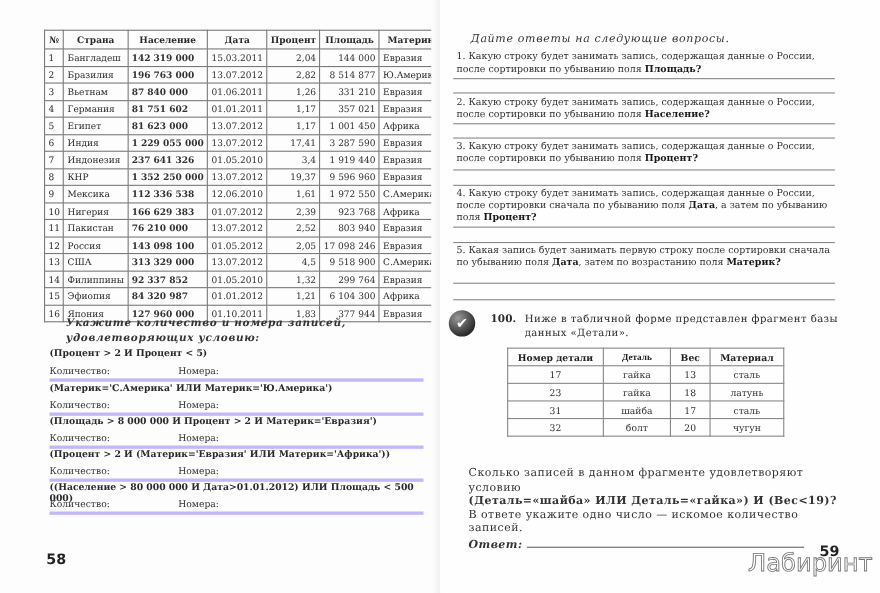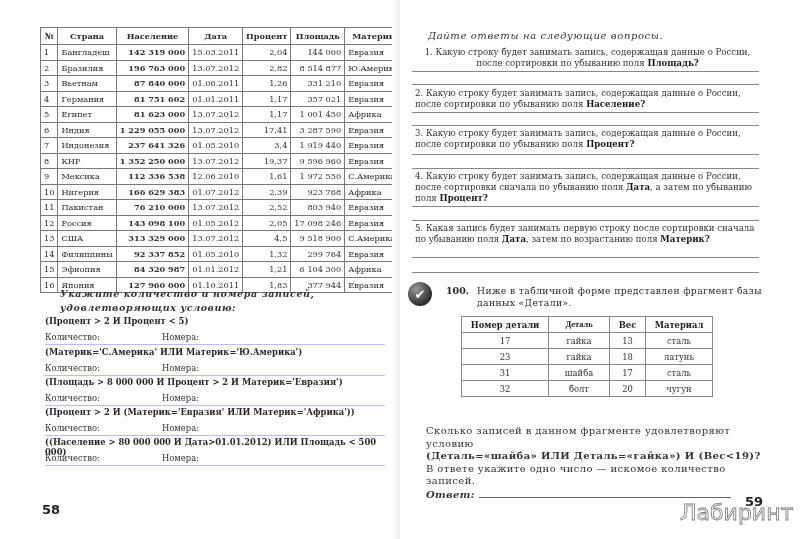--- a/index.html
+++ b/index.html
@@ -23,36 +23,36 @@
     border-collapse: collapse;
     font-size: 8.2px; line-height: 1;
   }
   table.countries th, table.countries td {
     border: 1px solid #7a7a7a; padding: 0 3px; height: 14.5px;
     white-space: nowrap;
   }
   table.countries th { font-weight: bold; text-align: center; height: 16px; }
   table.countries td.num { text-align: left; width: 12px; }
   table.countries td.country { width: 66px; }
-  table.countries td.pop { text-align: right; width: 72px; font-weight: bold; color: #333; }
+  table.countries td.pop { width: 72px; font-weight: bold; color: #333; }
   table.countries td.date { width: 52px; color: #333; text-align: right; }
   table.countries td.pct { text-align: right; width: 44px; color: #333; }
   table.countries td.area { text-align: right; width: 58px; color: #333; }
   table.countries td.cont { text-align: left; width: 62px; }
 
   .instr {
     position: absolute; left: 60px; top: 287px; width: 325px;
     font-style: italic; font-weight: bold; font-size: 9.5px; line-height: 14px;
     letter-spacing: 0.6px; color: #333;
   }
   .cond-block { position: absolute; left: 45px; width: 340px; font-size: 8.4px; }
   .cond { font-weight: bold; height: 12px; }
   .answer-row {
     display: flex; height: 14px; align-items: flex-end;
-    border-bottom: 1px solid #c4b5fd; padding-bottom: 2px; color: #333;
+    border-bottom: 3px solid #c4b5fd; padding-bottom: 2px; color: #333;
   }
   .answer-row .lbl-q { width: 117px; }
   .page-num {
     position: absolute; font-family: "DejaVu Sans", "Liberation Sans", sans-serif;
     font-weight: bold; font-size: 13px; color: #222;
   }
 
   
   .q-head {
     position: absolute; left: 428px; top: 30px;
@@ -302,21 +302,21 @@
 
   <div class="page-num" style="left:42px; top:502px;">58</div>
 </div>
 
 <div class="spine"></div>
 
 <div class="page page-right"></div>
 
 <div class="q-head">Дайте ответы на следующие вопросы.</div>
 
-<div class="question" style="top:47px;text-align:center;">
+<div class="question" style="top:47px;">
   <span>1. Какую строку будет занимать запись, содержащая данные о России, после сортировки по убыванию поля </span><b>Площадь</b><b>?</b>
 </div>
 <div class="qline" style="top:71px;"></div>
 <div class="qline" style="top:84px;"></div>
 
 <div class="question" style="top:88px;">
   <span>2. Какую строку будет занимать запись, содержащая данные о России, после сортировки по убыванию поля </span><b>Население</b><b>?</b>
 </div>
 <div class="qline" style="top:112px;"></div>
 <div class="qline" style="top:125px;"></div>

